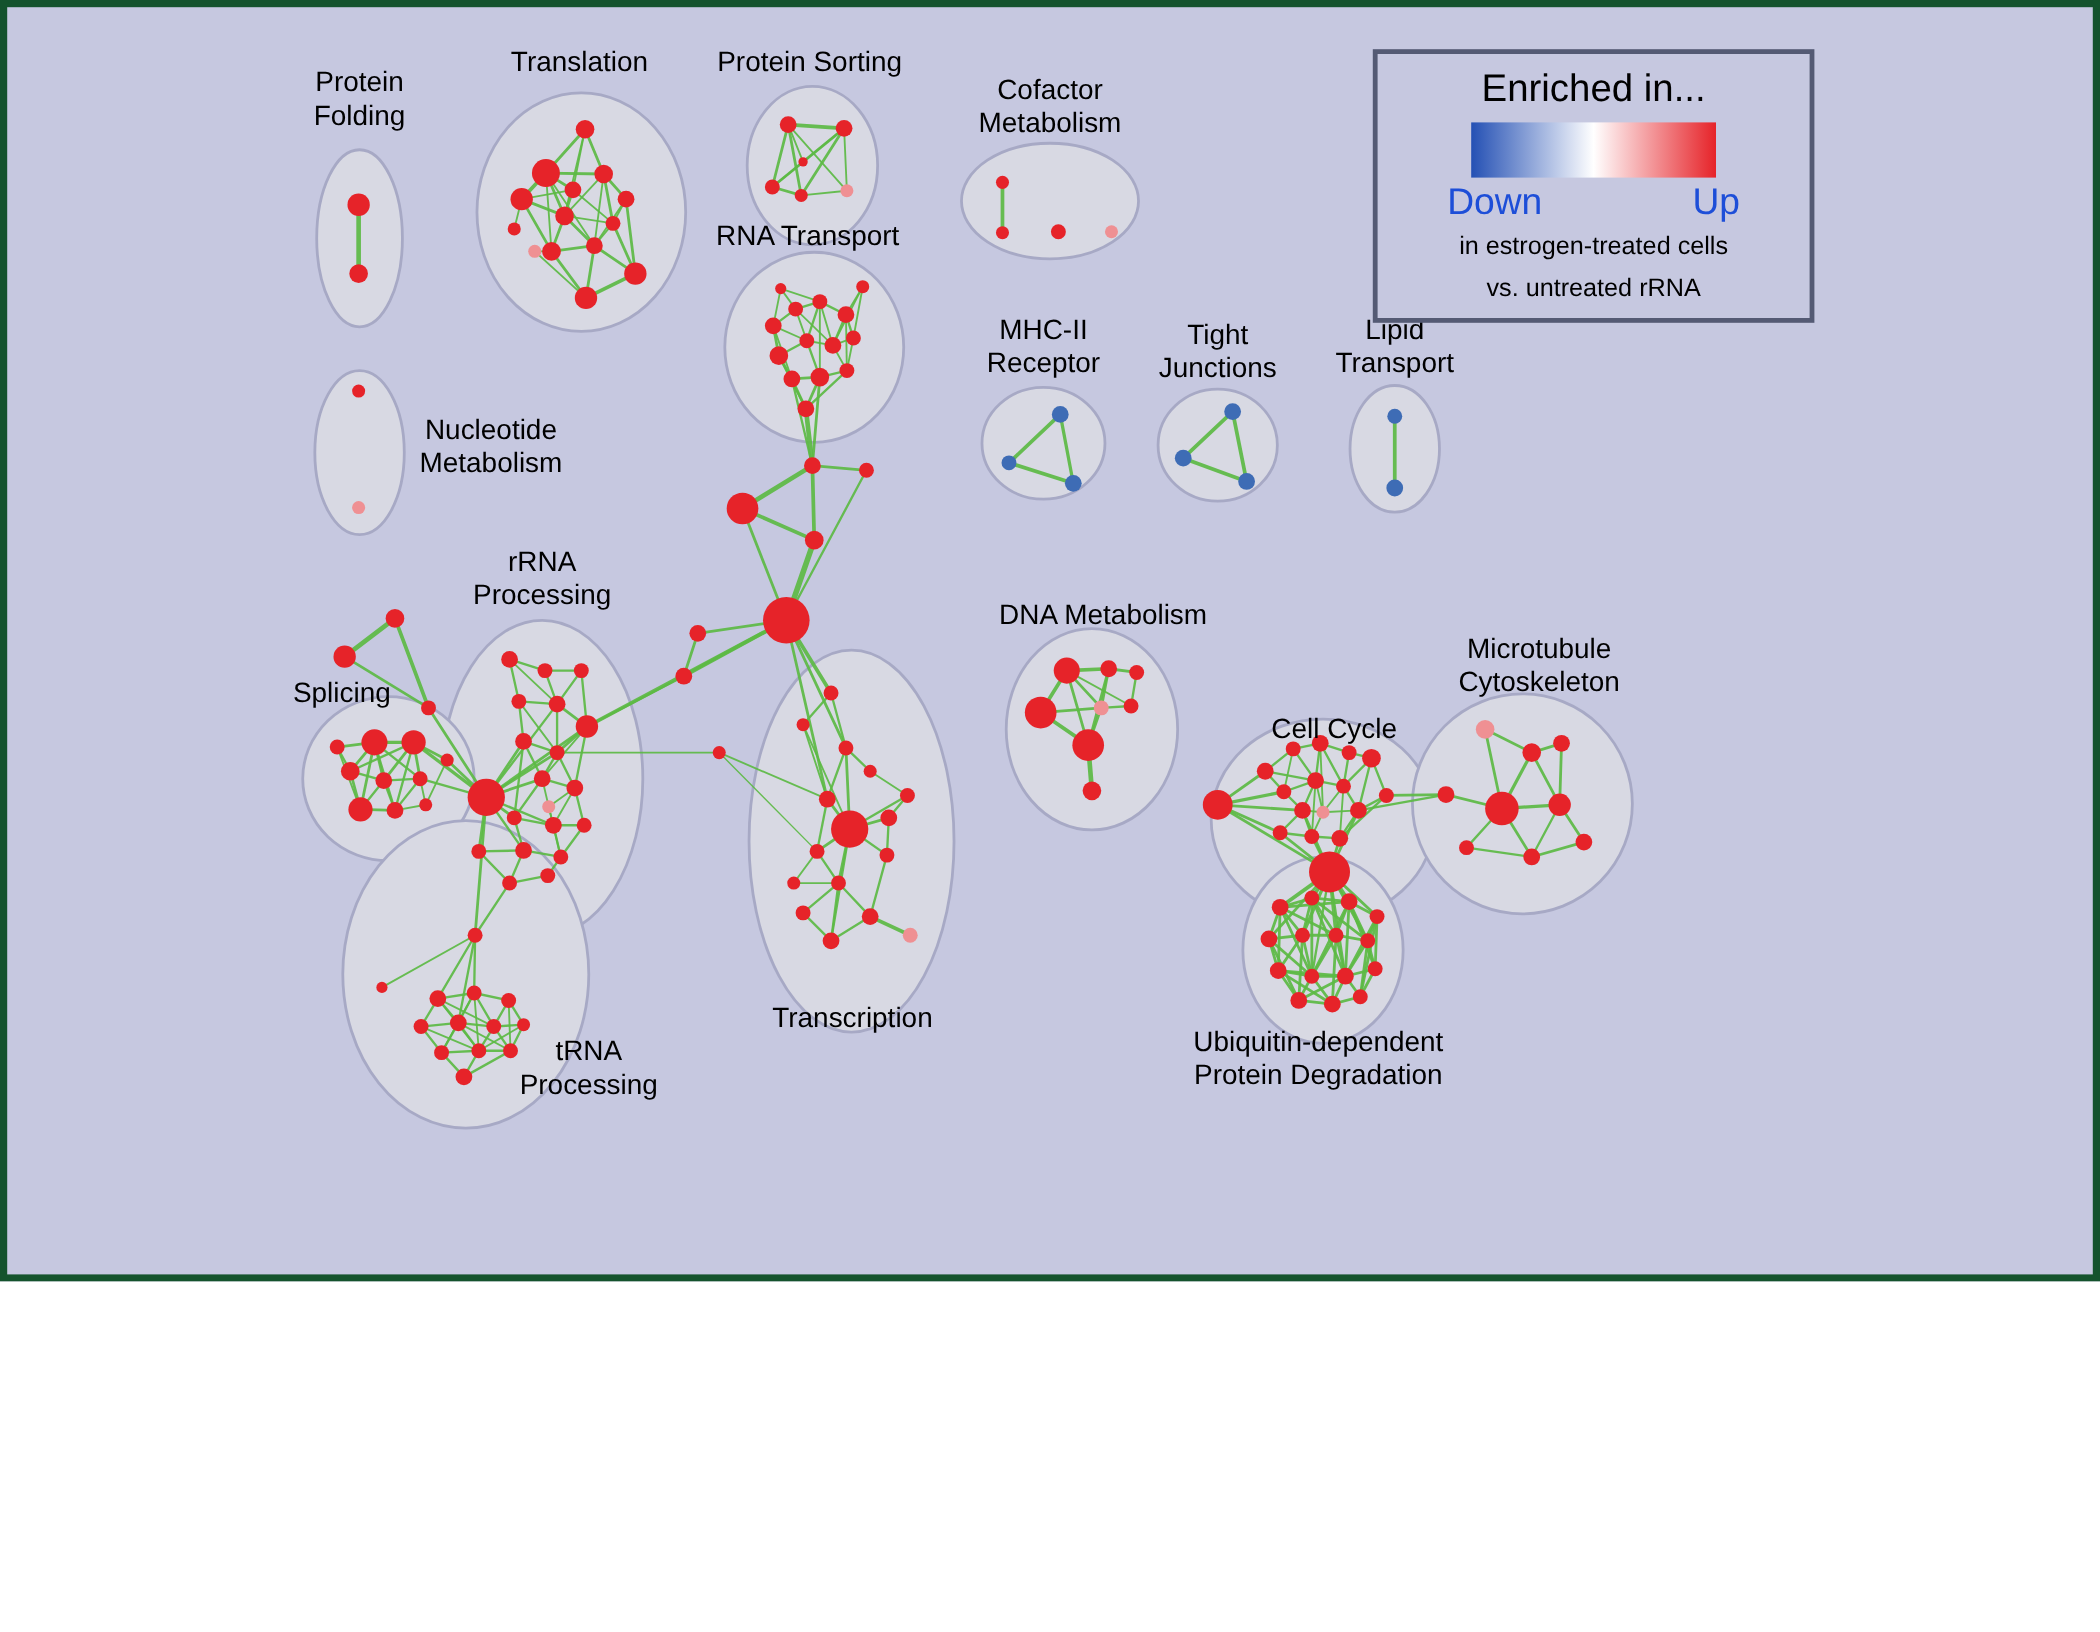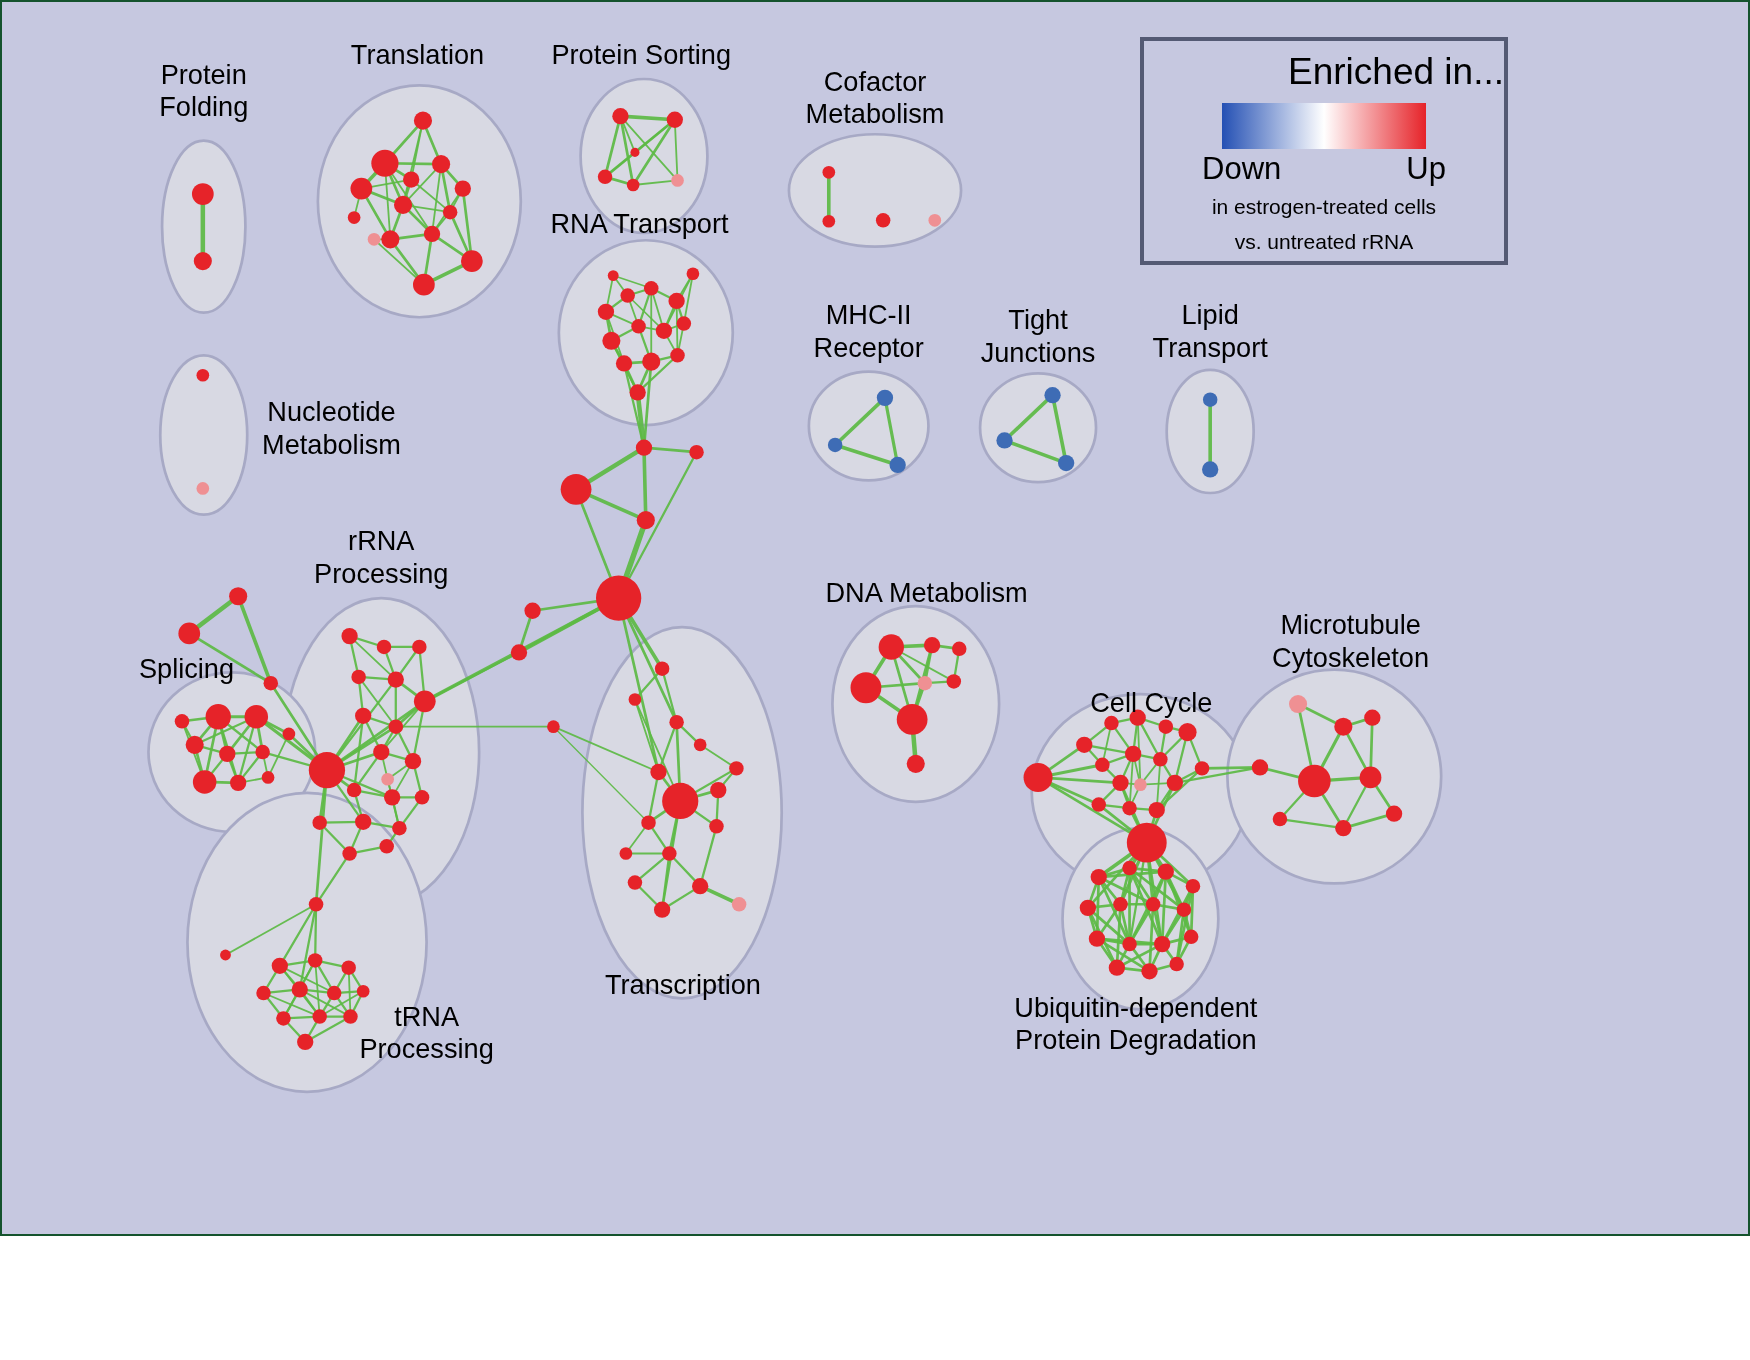--- a/index.html
+++ b/index.html
@@ -1,55 +1,54 @@
 <!DOCTYPE html>
 <html><head>
 <meta charset="utf-8">
 <style>
   html,body{margin:0;padding:0;background:#ffffff;}
   #figure{
     position:relative;
-    width:1750px;height:1236px;
+    width:1750px;height:1068px;
     background:#c6c8e0;
-    border:2px solid #14532d;
+    border:6px solid #14532d;
     box-sizing:border-box;
     font-family:"Liberation Sans", sans-serif;
     overflow:hidden;
   }
   #network{position:absolute;left:0;top:0;width:100%;height:100%;}
   .cluster-label{
     font-family:"Liberation Sans", sans-serif;
     font-size:30px;
     fill:#000000;
   }
   #legend{
     position:absolute;
     left:1138px;top:35px;
     width:368px;height:228px;
     border:4px solid #545a74;
     box-sizing:border-box;
     text-align:center;
   }
   #legend .legend-title{
     margin-top:10px;
-    font-size:37px;
+    font-size:32px;
     color:#000;
-    text-align:right;
   }
   #legend .gradient-bar{
     width:204px;height:46px;
     margin:10px auto 0 auto;
   }
   #legend .updown-row{
     width:244px;
     margin:2px auto 0 auto;
     display:flex;
     justify-content:space-between;
     font-size:31px;
-    color:#000000;
+    color:#1d4ed8;
     gap:36px;
   }
   #legend .caption{
     font-size:21px;
     color:#000;
     line-height:35px;
     margin-top:2px;
   }
 </style>
 </head>

